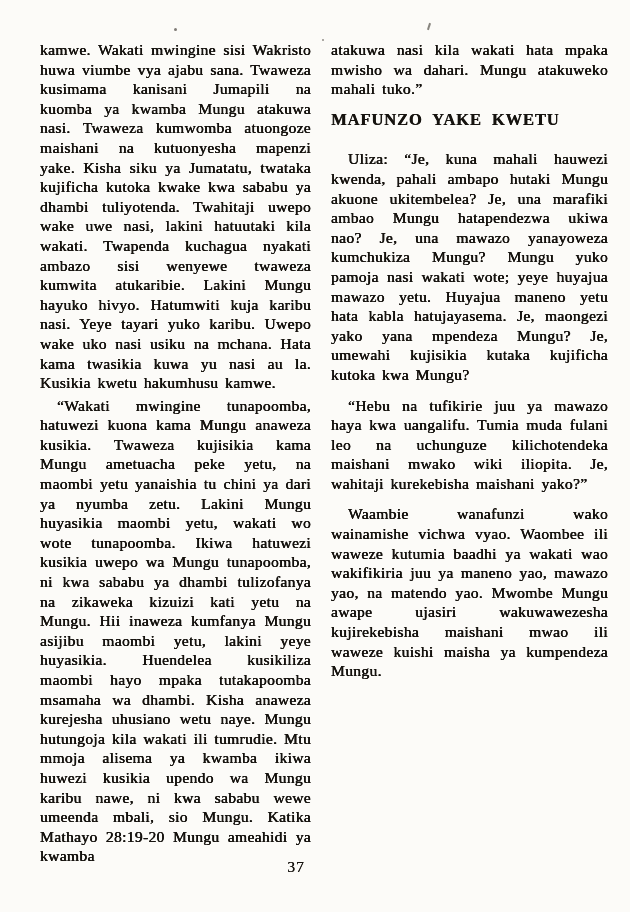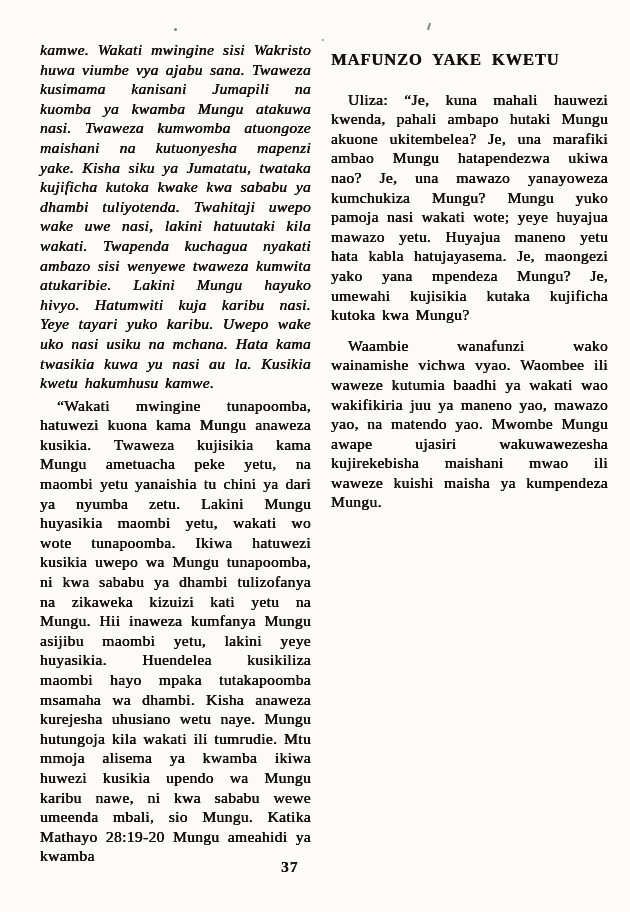--- a/index.html
+++ b/index.html
@@ -30,40 +30,40 @@
     letter-spacing: 0.35px;
     word-spacing: 2.5px;
     text-shadow: 0.35px 0 0 currentColor, 0 0.2px 0 currentColor;
   }
   .col-left  { width: 271px; }
   .col-right { width: 277px; }
   .col p { margin: 0; }
   .col-left  p { margin-bottom: 3px; }
   .col-right p { margin-bottom: 11px; }
   p.indent { text-indent: 17px; }
-  p.no-indent { text-indent: 0; font-style: italic; }
+  p.no-indent { text-indent: 0; }
   .section-heading {
     font-size: 16.5px;
     font-weight: bold;
     letter-spacing: 0.9px;
     word-spacing: 5px;
     margin: 10px 0 20px 0;
     text-align: left;
     text-indent: 0;
     text-shadow: 0.4px 0 0 currentColor;
   }
   .page-number {
     position: absolute;
     left: 281px;
     top: 858px;
     width: 30px;
+    text-align: center;
     font-size: 15.5px;
     letter-spacing: 1px;
     text-shadow: 0.35px 0 0 currentColor;
-    font-weight: bold;
   }
   
   .speck { position: absolute; background: #4a453e; }
   .speck-a { left: 174px; top: 28px; width: 3px; height: 3px; border-radius: 50%; opacity: .7; }
   .speck-b { left: 428px; top: 23px; width: 2px; height: 7px; transform: rotate(18deg); opacity: .65; }
   .speck-c { left: 322px; top: 39px; width: 2px; height: 2px; border-radius: 50%; opacity: .6; }
 </style>
 </head>
 <body>
 
@@ -74,22 +74,24 @@
   <span class="speck speck-c"></span>
 
   <div class="columns">
 
     <div class="col col-left">
       <p class="no-indent">kamwe. Wakati mwingine sisi Wakristo huwa viumbe vya ajabu sana. Twaweza kusimama kanisani Jumapili na kuomba ya kwamba Mungu atakuwa nasi. Twaweza kumwomba atuongoze maishani na kutuonyesha mapenzi yake. Kisha siku ya Jumatatu, twataka kujificha kutoka kwake kwa sababu ya dhambi tuliyotenda. Twahitaji uwepo wake uwe nasi, lakini hatuutaki kila wakati. Twapenda kuchagua nyakati ambazo sisi wenyewe twaweza kumwita atukaribie. Lakini Mungu hayuko hivyo. Hatumwiti kuja karibu nasi. Yeye tayari yuko karibu. Uwepo wake uko nasi usiku na mchana. Hata kama twasikia kuwa yu nasi au la. Kusikia kwetu hakumhusu kamwe.</p>
       <p class="indent">“Wakati mwingine tunapoomba, hatuwezi kuona kama Mungu anaweza kusikia. Twaweza kujisikia kama Mungu ametuacha peke yetu, na maombi yetu yanaishia tu chini ya dari ya nyumba zetu. Lakini Mungu huyasikia maombi yetu, wakati wo wote tunapoomba. Ikiwa hatuwezi kusikia uwepo wa Mungu tunapoomba, ni kwa sababu ya dhambi tulizofanya na zikaweka kizuizi kati yetu na Mungu. Hii inaweza kumfanya Mungu asijibu maombi yetu, lakini yeye huyasikia. Huendelea kusikiliza maombi hayo mpaka tutakapoomba msamaha wa dhambi. Kisha anaweza kurejesha uhusiano wetu naye. Mungu hutungoja kila wakati ili tumrudie. Mtu mmoja alisema ya kwamba ikiwa huwezi kusikia upendo wa Mungu karibu nawe, ni kwa sababu wewe umeenda mbali, sio Mungu. Katika Mathayo 28:19-20 Mungu ameahidi ya kwamba</p>
     </div>
 
     <div class="col col-right">
+      <p class="no-indent">atakuwa nasi kila wakati hata mpaka mwisho wa dahari. Mungu atakuweko mahali tuko.”</p>
       <h2 class="section-heading">MAFUNZO YAKE KWETU</h2>
       <p class="indent">Uliza: “Je, kuna mahali hauwezi kwenda, pahali ambapo hutaki Mungu akuone ukitembelea? Je, una marafiki ambao Mungu hatapendezwa ukiwa nao? Je, una mawazo yanayoweza kumchukiza Mungu? Mungu yuko pamoja nasi wakati wote; yeye huyajua mawazo yetu. Huyajua maneno yetu hata kabla hatujayasema. Je, maongezi yako yana mpendeza Mungu? Je, umewahi kujisikia kutaka kujificha kutoka kwa Mungu?</p>
+      <p class="indent">“Hebu na tufikirie juu ya mawazo haya kwa uangalifu. Tumia muda fulani leo na uchunguze kilichotendeka maishani mwako wiki iliopita. Je, wahitaji kurekebisha maishani yako?”</p>
       <p class="indent">Waambie wanafunzi wako wainamishe vichwa vyao. Waombee ili waweze kutumia baadhi ya wakati wao wakifikiria juu ya maneno yao, mawazo yao, na matendo yao. Mwombe Mungu awape ujasiri wakuwawezesha kujirekebisha maishani mwao ili waweze kuishi maisha ya kumpendeza Mungu.</p>
     </div>
 
   </div>
 
   <div class="page-number">37</div>
 
 </div>
 
 </body></html>

